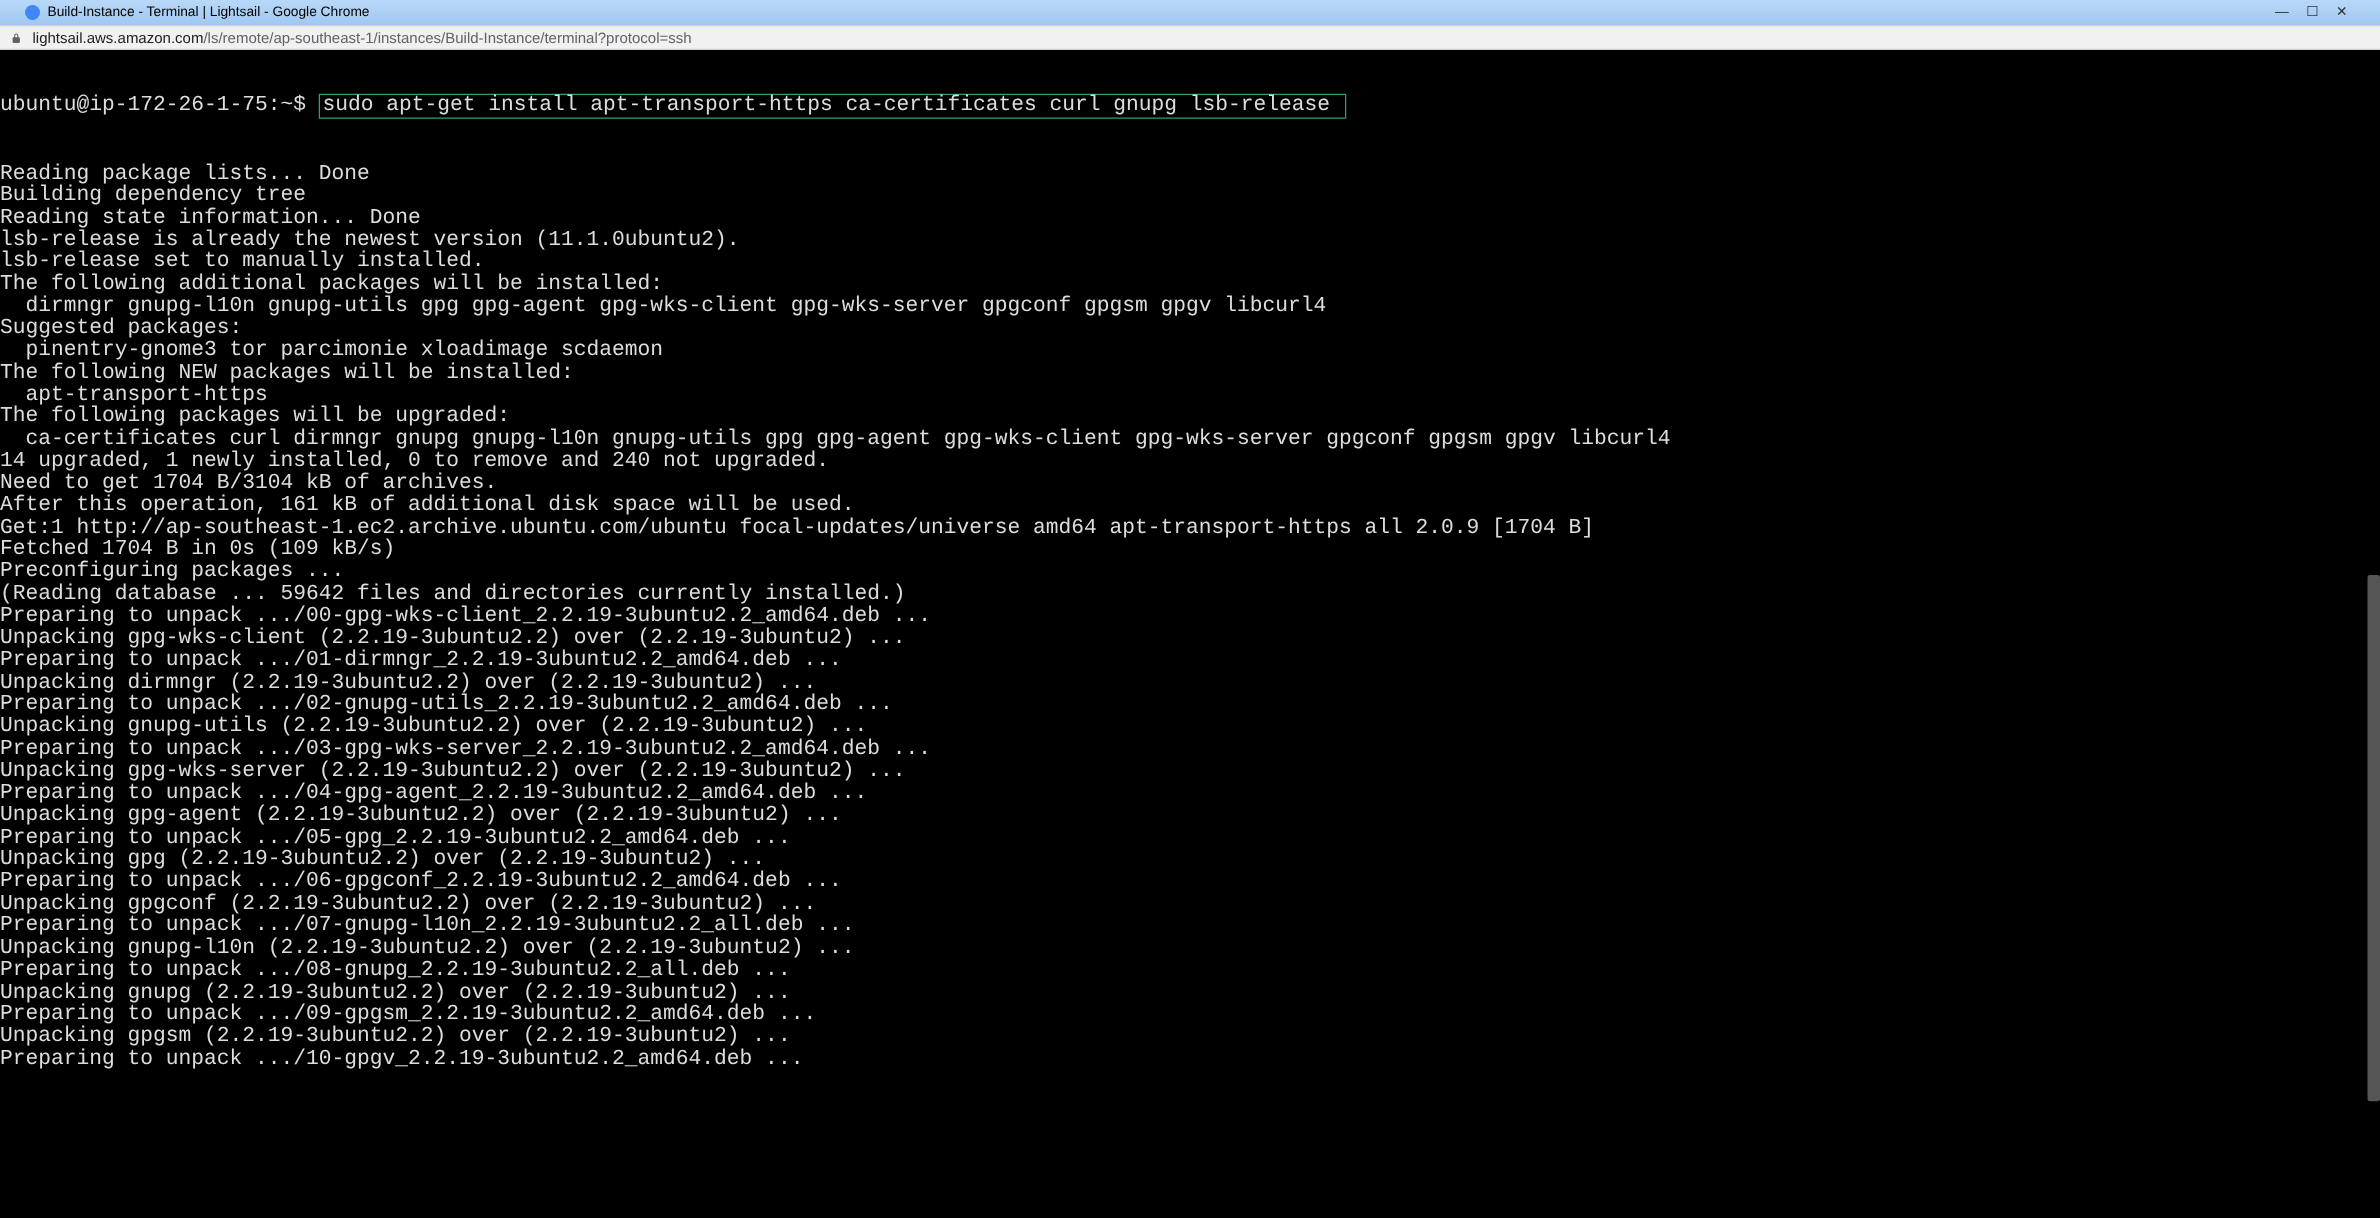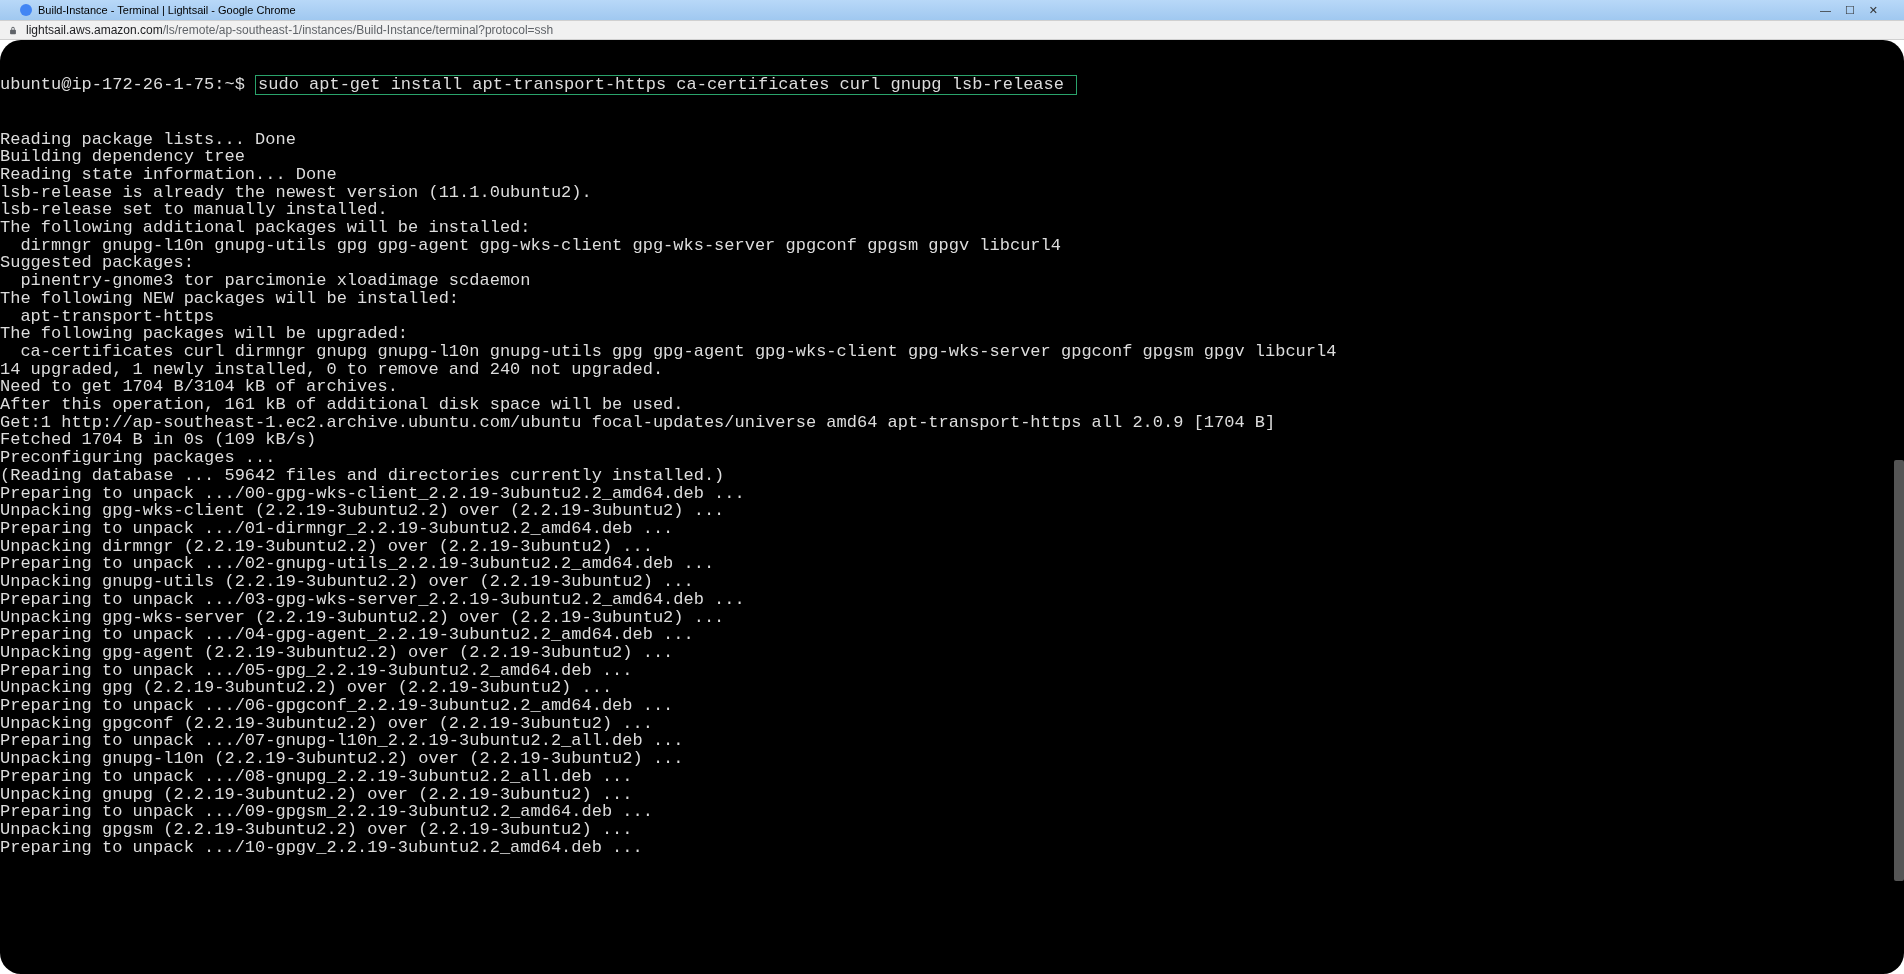--- a/index.html
+++ b/index.html
@@ -54,21 +54,20 @@
     flex: 1;
     background: #000;
     color: #ddd;
     font-family: "Consolas", "Menlo", "Courier New", monospace;
     font-size: 17px;
     line-height: 17.7px;
     padding: 0 0 0 0;
     overflow-y: auto;
     position: relative;
     white-space: pre;
-    border-radius: 21px;
   }
   .terminal .line { white-space: pre; }
   .terminal .prompt { color: #ddd; display: inline; }
   .terminal .cmd-box {
     display: inline-block;
     border: 1px solid #2aa36b;
     padding: 0 2px;
     color: #ddd;
     vertical-align: baseline;
   }

